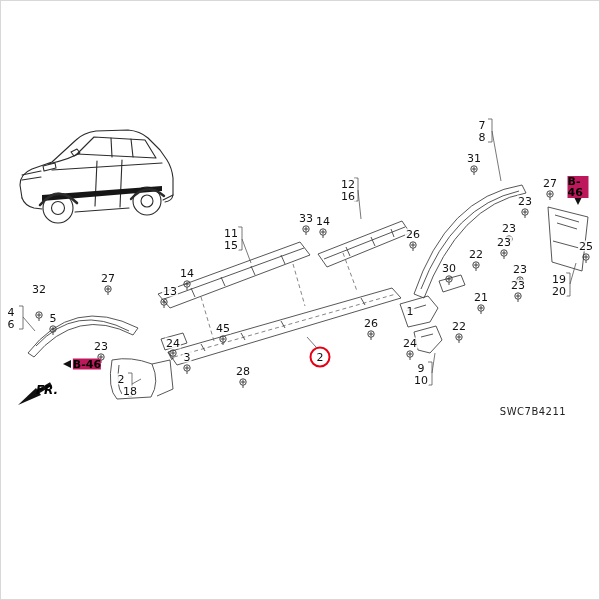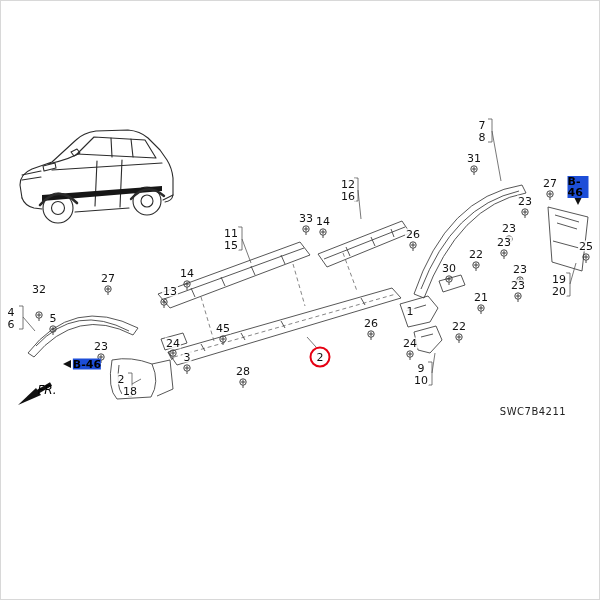--- a/index.html
+++ b/index.html
@@ -8,22 +8,22 @@
   svg.art{position:absolute;left:0;top:0}
   .lines{stroke:#2b2b2b;fill:none;stroke-width:1.1;stroke-linecap:round;stroke-linejoin:round}
   .thin{stroke:#444;fill:none;stroke-width:.9}
   .leader{stroke:#555;fill:none;stroke-width:.8}
   .dashed{stroke:#666;fill:none;stroke-width:.8;stroke-dasharray:4 3}
   .clips{stroke:#333;fill:none;stroke-width:.9}
   .darkfill{fill:#161616;stroke:none}
   .solid{fill:#111;stroke:none}
   .callout{position:absolute;transform:translate(-50%,-50%);font-size:11px;line-height:1;color:#111;background:rgba(255,255,255,.85);padding:0 1px;cursor:default}
   .selected{width:21px;height:21px;border:2px solid #e60012;border-radius:50%;display:flex;align-items:center;justify-content:center;background:#fff;font-size:11px;padding:0}
-  .ref{position:absolute;transform:translate(-50%,-50%);font-size:11px;font-weight:bold;color:#000;background:#1d4ed8;line-height:1}
-  .fr{position:absolute;transform:translate(-50%,-50%);font-size:12px;font-weight:normal;font-style:italic;color:#000}
+  .ref{position:absolute;transform:translate(-50%,-50%);font-size:11px;font-weight:bold;color:#000;background:#be185d;line-height:1}
+  .fr{position:absolute;transform:translate(-50%,-50%);font-size:12px;font-weight:bold;font-style:italic;color:#000}
   .code{position:absolute;transform:translate(-50%,-50%);font-size:10px;letter-spacing:.5px;color:#222}
 </style>
 </head>
 <body>
 
 <div class="canvas">
 
   <svg class="art" width="600" height="600" viewBox="0 0 600 600">
     <defs>
       <g id="clipdef">

